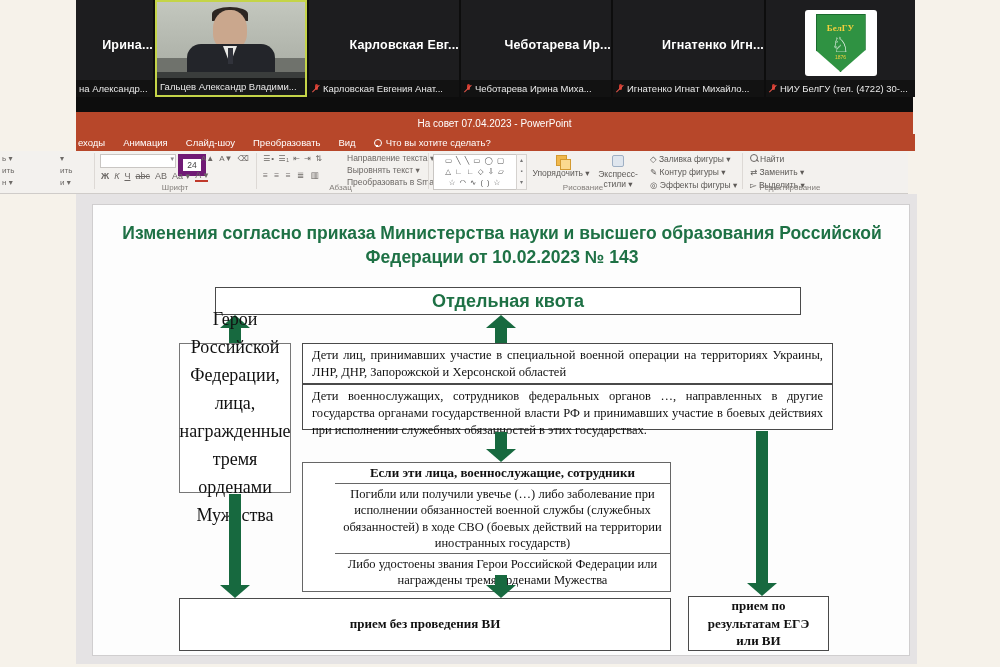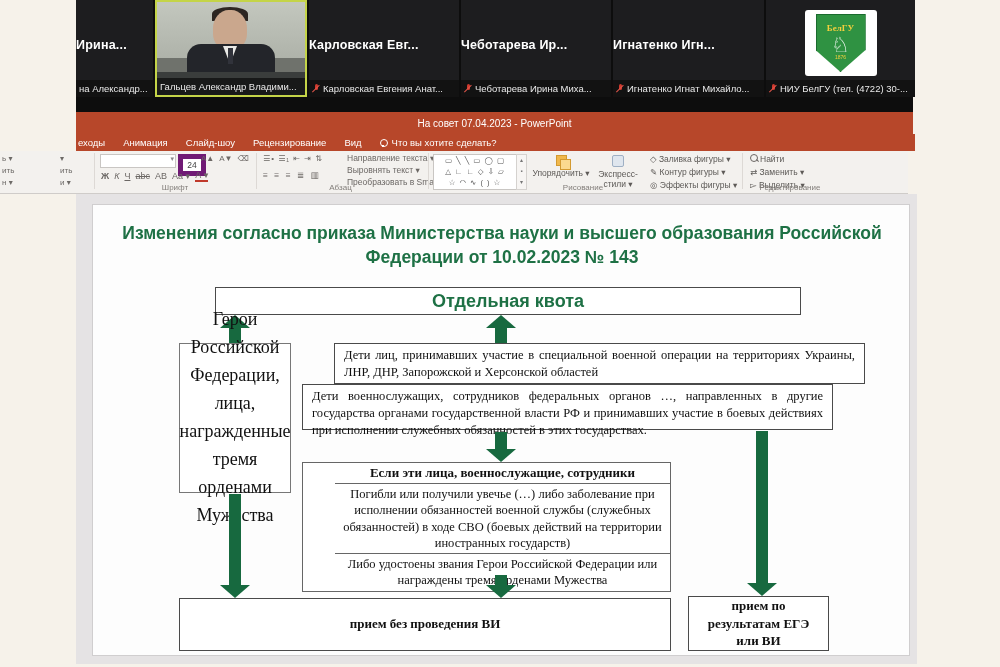--- a/index.html
+++ b/index.html
@@ -8,21 +8,21 @@
     background:#f6f2ea;
     font-family:"Liberation Sans","DejaVu Sans",sans-serif;
   }
   
   .video-strip{
     position:absolute;left:76px;top:0;width:837px;height:112px;
     background:#0d0d0d;display:flex;gap:2px;
   }
   .tile{position:relative;height:97px;background:#1d1d1f;overflow:hidden;flex:none;}
   .tile .center-name{
-    position:absolute;left:0;right:0;top:38px;text-align:left;
+    position:absolute;left:0;right:0;top:38px;text-align:right;
     color:#fff;font-weight:bold;font-size:12.5px;letter-spacing:.2px;white-space:nowrap;overflow:hidden;
   }
   .tile .tag{
     position:absolute;left:0;right:0;bottom:0;height:17px;
     background:rgba(15,15,15,.78);color:#e9e9e9;font-size:9.5px;
     display:flex;align-items:center;gap:3px;padding:0 3px;white-space:nowrap;overflow:hidden;
   }
   .mic-muted{position:relative;width:8px;height:9px;flex:none;display:inline-block;}
   .mic-muted::before{content:"";position:absolute;left:2.5px;top:0;width:3px;height:5.5px;background:#cf3a2e;border-radius:1.5px;}
   .mic-muted::after{content:"";position:absolute;left:-1px;top:4px;width:10px;height:1.4px;background:#e2554a;transform:rotate(-45deg);}
@@ -82,21 +82,21 @@
   .slide{position:absolute;left:16px;top:10px;width:818px;height:452px;background:#fdfdfd;border:1px solid #d0cecf;box-sizing:border-box;}
   .slide-title{
     position:absolute;left:20px;top:17px;width:778px;text-align:center;
     color:#1e7145;font-weight:bold;font-size:17.5px;line-height:1.35;
   }
   .sbox{position:absolute;border:1px solid #4a4a4a;background:#fff;box-sizing:border-box;font-family:"Liberation Serif","DejaVu Serif",serif;color:#111;}
   .kvota{left:122px;top:82px;width:586px;height:28px;border-width:1.5px;display:flex;align-items:center;justify-content:center;
          font-family:"Liberation Sans",sans-serif;color:#1e7145;font-weight:bold;font-size:18px;}
   .hero-box{left:86px;top:138px;width:112px;height:150px;border-color:#777;display:flex;align-items:center;justify-content:center;
             text-align:center;font-size:18px;line-height:1.55;padding:4px;}
-  .child-box1{left:209px;top:138px;width:531px;height:41px;padding:3px 9px;font-size:12.5px;line-height:1.35;text-align:justify;margin-left:32px;}
+  .child-box1{left:209px;top:138px;width:531px;height:41px;padding:3px 9px;font-size:12.5px;line-height:1.35;text-align:justify;}
   .child-box2{left:209px;top:179px;width:531px;height:46px;padding:3px 9px;font-size:12.5px;line-height:1.35;text-align:justify;}
   .mid-box{left:209px;top:257px;width:369px;border-color:#666;padding-left:32px;}
   .mid-header{border-bottom:1px solid #666;font-weight:bold;text-align:center;font-size:13px;padding:2px 4px;}
   .mid-body1{border-bottom:1px solid #666;text-align:center;font-size:12.5px;line-height:1.3;padding:2px 6px;}
   .mid-body2{text-align:center;font-size:12.5px;line-height:1.3;padding:2px 6px;}
   .out-left{left:86px;top:393px;width:492px;height:53px;display:flex;flex-direction:column;align-items:center;justify-content:center;
             font-weight:bold;font-size:13px;line-height:1.3;text-align:center;border-width:1.5px;}
   .out-right{left:595px;top:391px;width:141px;height:55px;display:flex;align-items:center;justify-content:center;
              font-weight:bold;font-size:13px;line-height:1.35;text-align:center;border-width:1.5px;padding:0 10px;}
   
@@ -171,21 +171,21 @@
 </div>
 
 <div class="ppt-titlebar">
   <span>На совет 07.04.2023 - PowerPoint</span>
 </div>
 
 <div class="ppt-menubar">
   <span class="tab">еходы</span>
   <span class="tab">Анимация</span>
   <span class="tab">Слайд-шоу</span>
-  <span class="tab">Рецензирование</span>
+  <span class="tab">Преобразовать</span>
   <span class="tab">Вид</span>
   <span class="tellme">
     <span class="bulb"></span>
     <span>Что вы хотите сделать?</span>
   </span>
 </div>
 
 <div class="ribbon">
   <div class="frag-col" style="left:2px;">
     <div>ь ▾</div>

